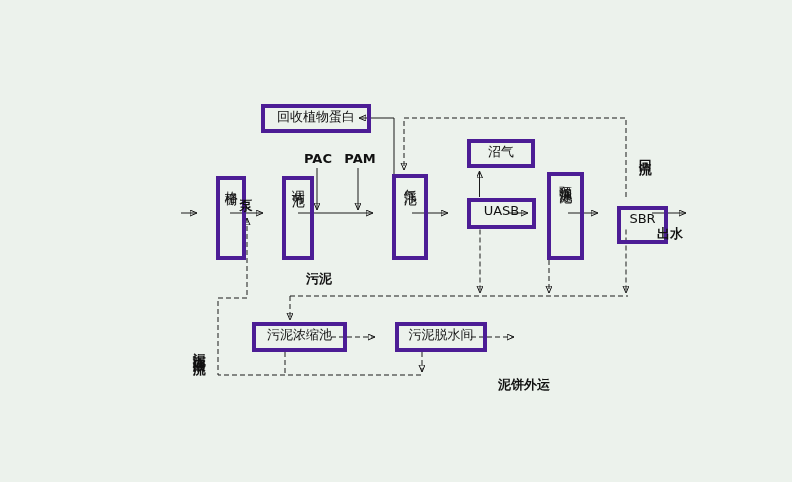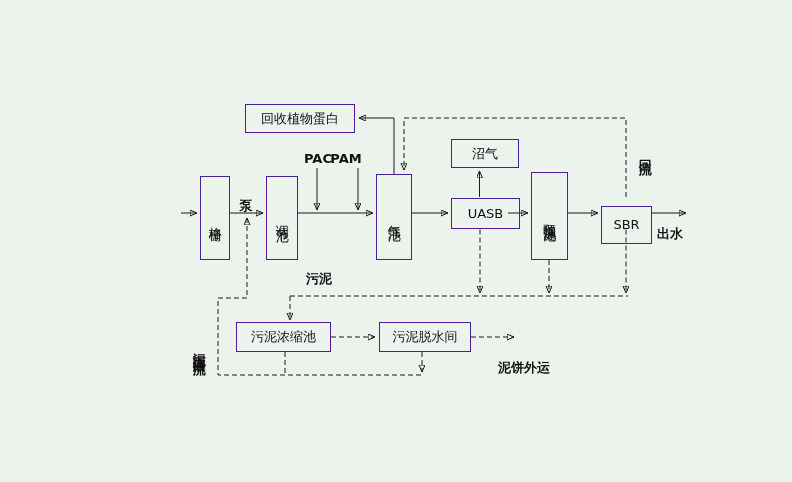--- a/index.html
+++ b/index.html
@@ -10,25 +10,26 @@
     font-family:"DejaVu Sans","Liberation Sans",sans-serif;
     color:#111;
     overflow:hidden;
   }
   .wires{position:absolute;left:0;top:0;}
   .wires path{fill:none;stroke:#1a1a1a;stroke-width:1;}
   .wires g.dashed path{stroke-dasharray:5 3;}
   .node{
     position:absolute;
     box-sizing:border-box;
-    border:1px solid #4c1d95;
-    display:flex;align-items:center;justify-content:center;
+    border:4px solid #4c1d95;
+    display:flex;align-items:flex-start;justify-content:center;
     font-size:13px;line-height:1.35;
     text-align:center;
     background:transparent;
+    margin-left:16px;
   }
   .vtext{
     writing-mode:vertical-rl;
     text-orientation:upright;
     letter-spacing:2px;
   }
   .lbl{
     position:absolute;
     font-size:13px;line-height:1.2;
     display:flex;align-items:center;justify-content:center;
@@ -115,25 +116,25 @@
   </div>
 
   <div class="node" style="left:379px;top:322px;width:92px;height:30px">
     <span>污泥脱水间</span>
   </div>
 
   <div class="lbl" style="left:234px;top:197px;width:24px;height:18px">泵</div>
 
   <div class="lbl" style="left:302px;top:151px;width:32px;height:15px">PAC</div>
 
-  <div class="lbl" style="left:329px;top:151px;width:34px;height:15px">PAM</div>
+  <div class="lbl" style="left:343px;top:151px;width:34px;height:15px">PAM</div>
 
   <div class="lbl" style="left:654px;top:226px;width:32px;height:16px">出水</div>
 
   <div class="lbl vert vtext" style="left:637px;top:131px;width:16px;height:40px">回流</div>
 
   <div class="lbl" style="left:304px;top:271px;width:30px;height:16px">污泥</div>
 
-  <div class="lbl" style="left:494px;top:360px;width:60px;height:16px">泥饼外运</div>
+  <div class="lbl" style="left:494px;top:377px;width:60px;height:16px">泥饼外运</div>
 
   <div class="lbl vert vtext" style="left:191px;top:303px;width:16px;height:90px">污泥液回流</div>
 
 </div>
 
 </body></html>

